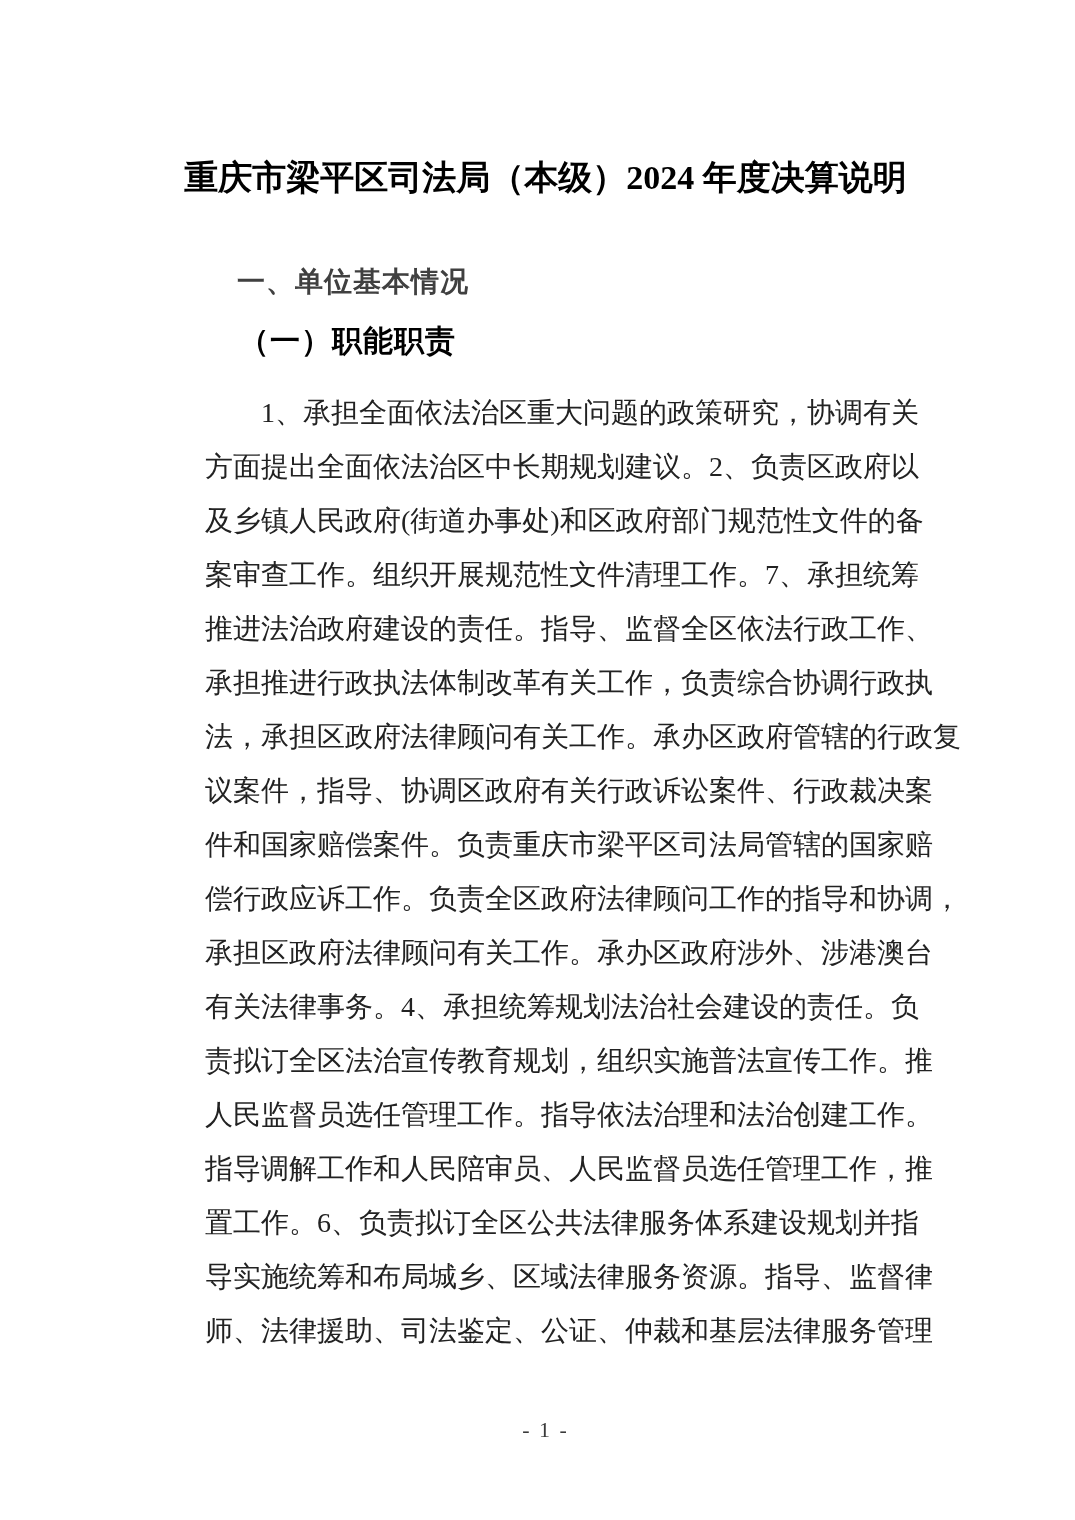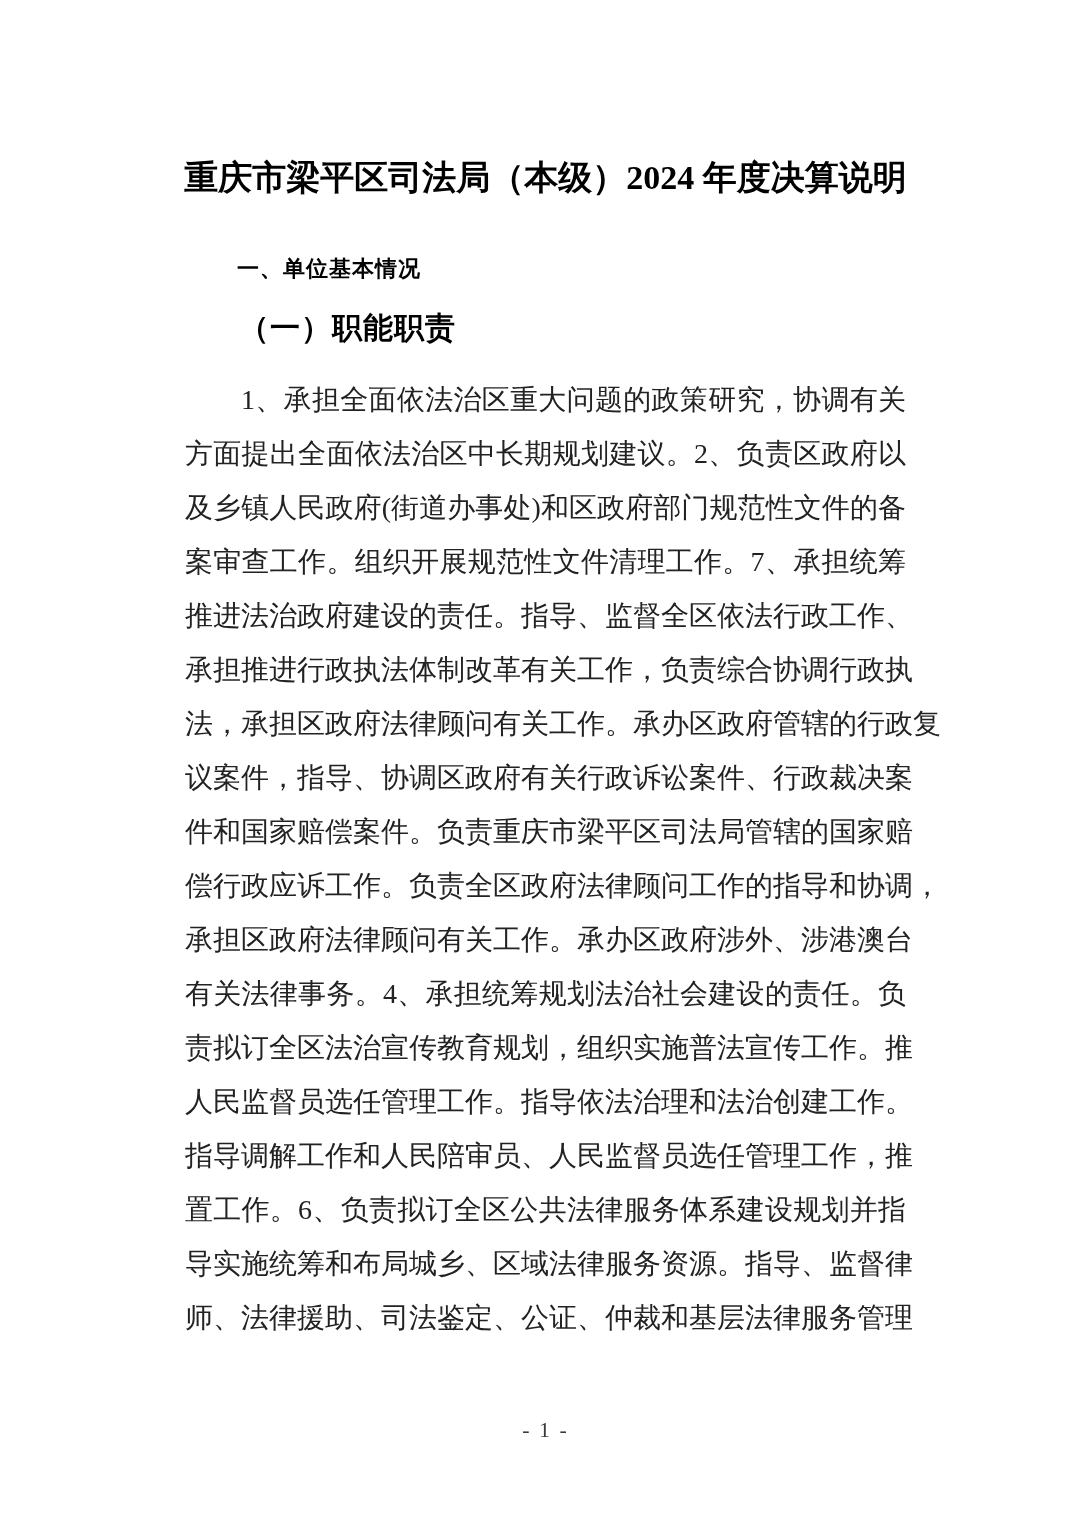--- a/index.html
+++ b/index.html
@@ -27,41 +27,42 @@
     margin-top: 140px;
     font-size: 34px;
     line-height: 44px;
     font-weight: bold;
     text-align: center;
     color: #000000;
     font-family: "Liberation Serif", "DejaVu Serif", serif;
     white-space: nowrap;
   }
   .section-heading {
-    margin-top: 42px;
-    font-size: 22px;
+    margin-top: 55px;
+    font-size: 28px;
     line-height: 38px;
     font-weight: bold;
-    color: #000000;
+    color: #404040;
     text-indent: 56px;
     font-family: "Liberation Sans", "DejaVu Sans", sans-serif;
     letter-spacing: 1px;
   }
   .subsection-heading {
     margin-top: 13px;
     font-size: 30px;
     line-height: 38px;
     font-weight: bold;
     color: #000000;
     text-indent: 58px;
     font-family: "Liberation Serif", "DejaVu Serif", serif;
     letter-spacing: 1px;
   }
   .body-block {
     margin-top: 14px;
+    margin-left: 20px;
   }
   .body-line {
     font-size: 28px;
     line-height: 54px;
     height: 54px;
     color: #222222;
     text-align: justify;
     text-align-last: justify;
     text-justify: inter-character;
     font-family: "Liberation Serif", "DejaVu Serif", serif;

